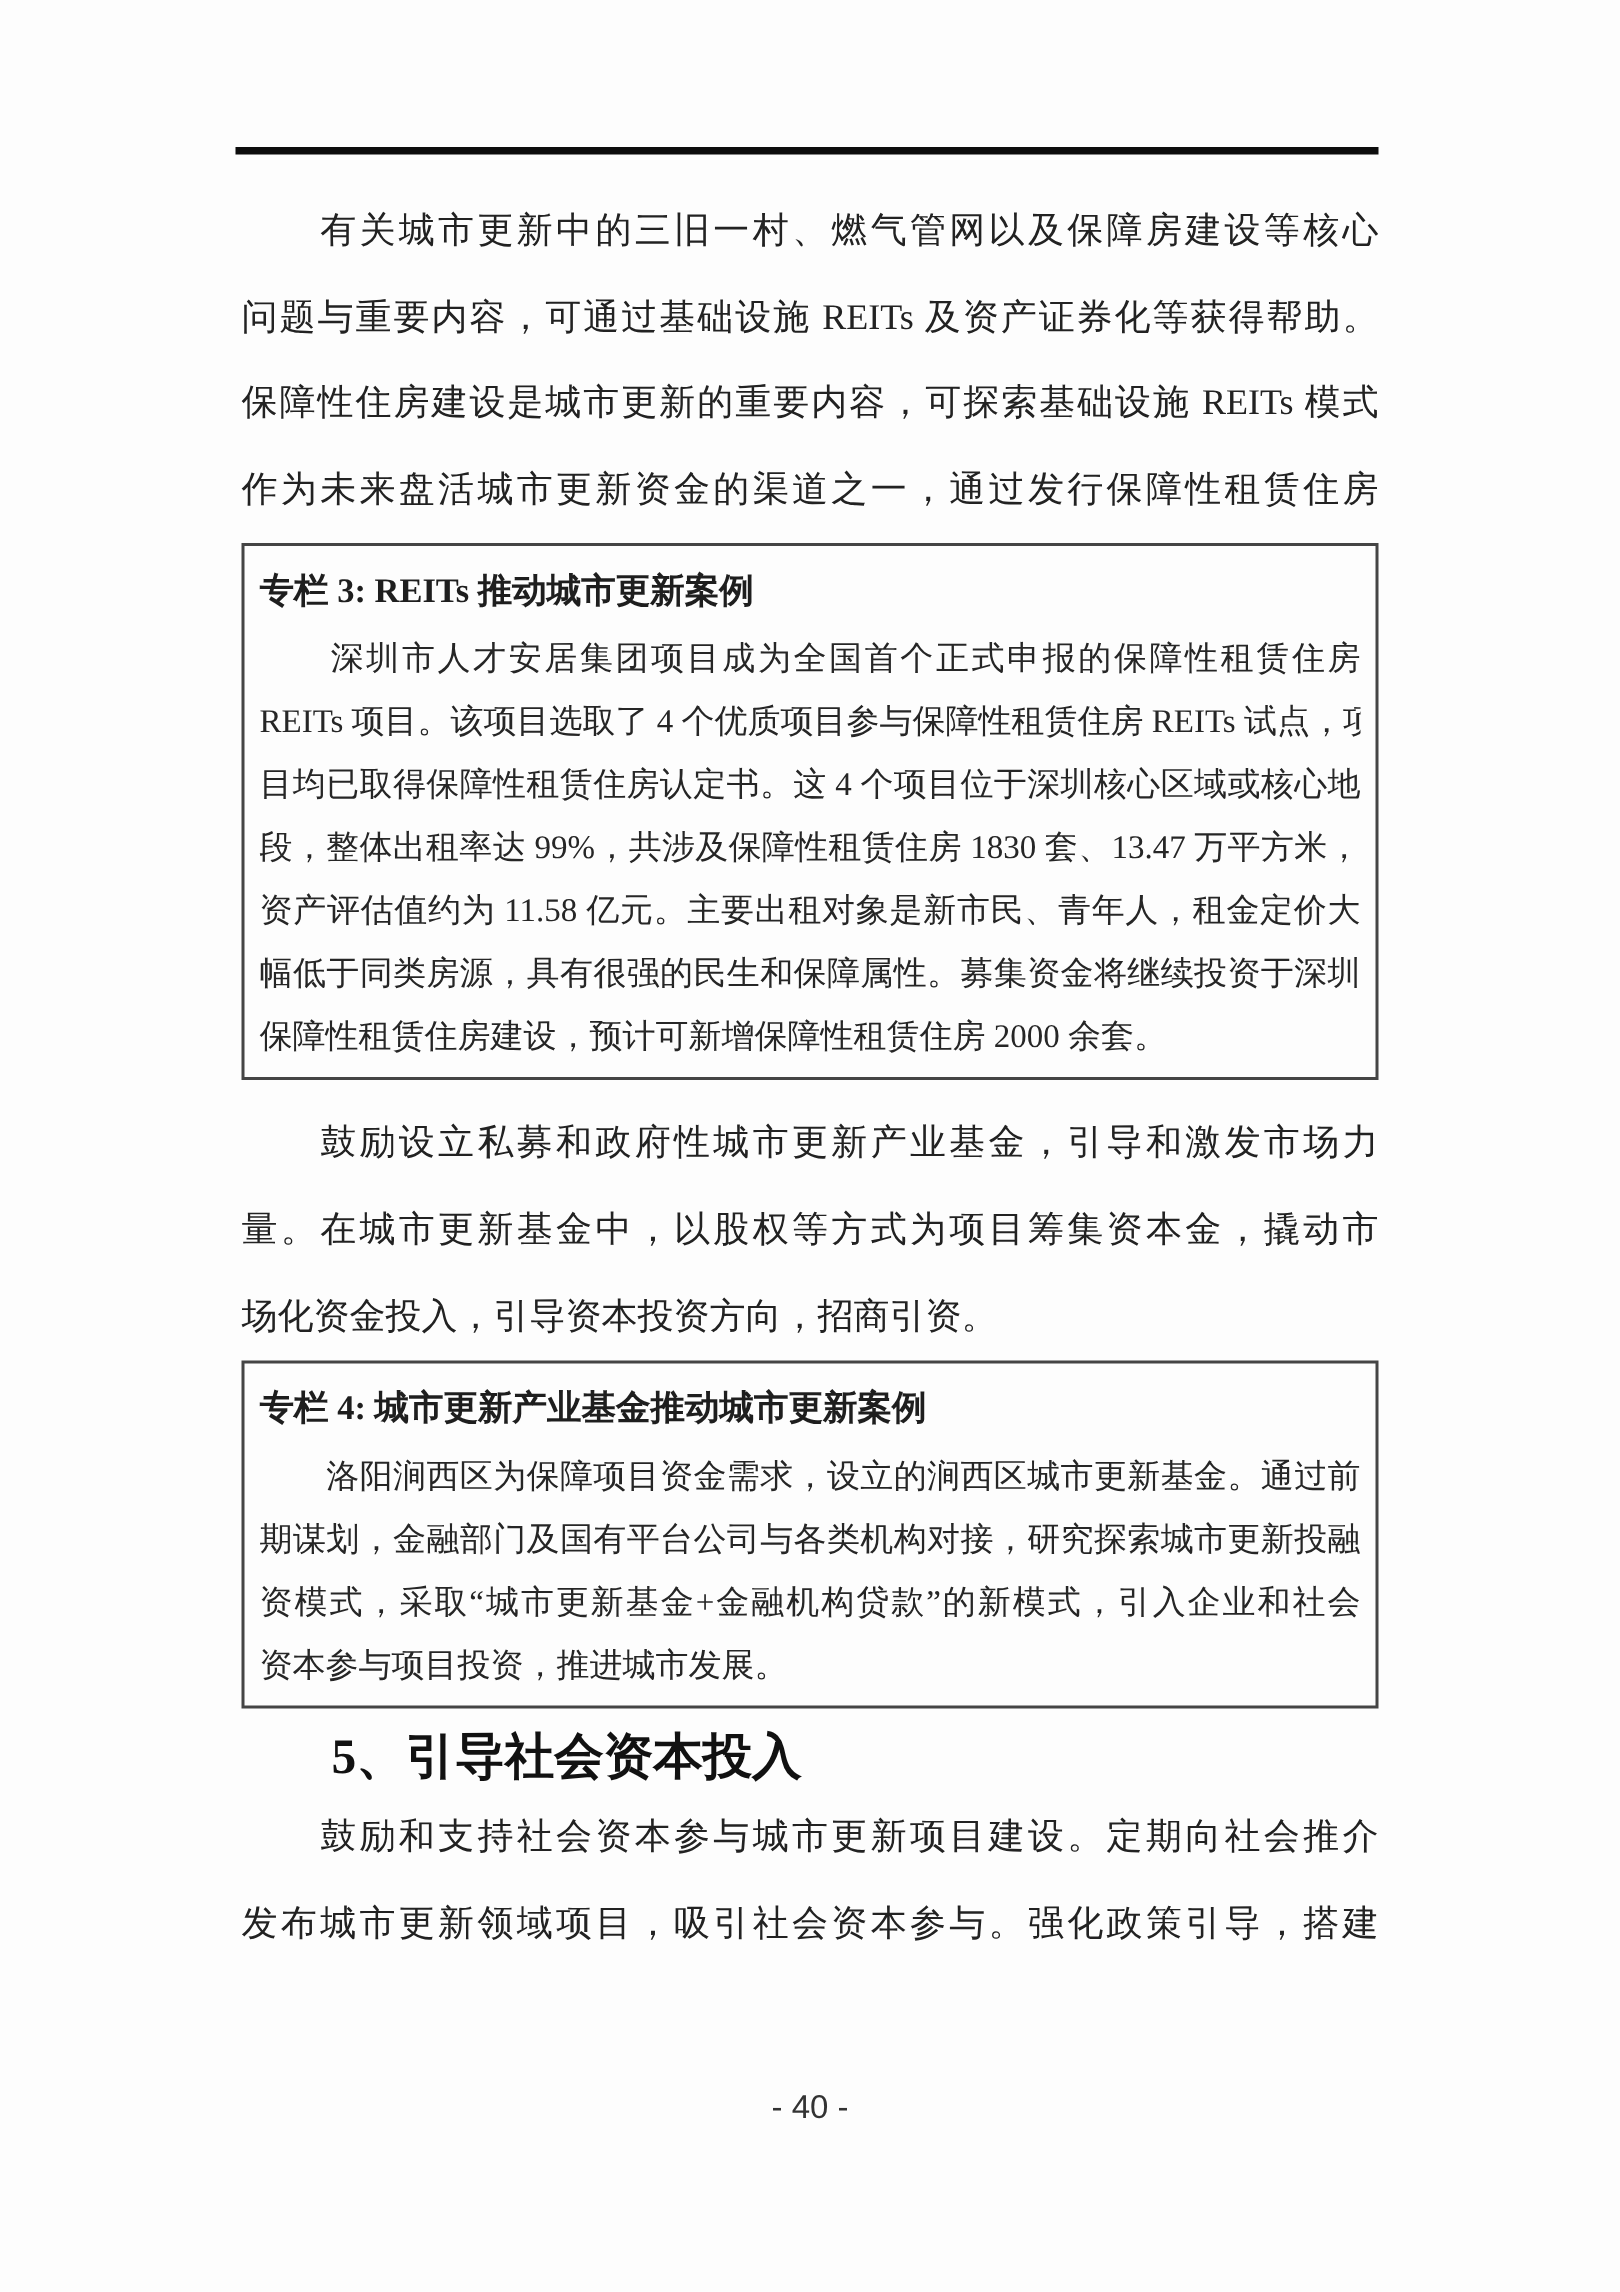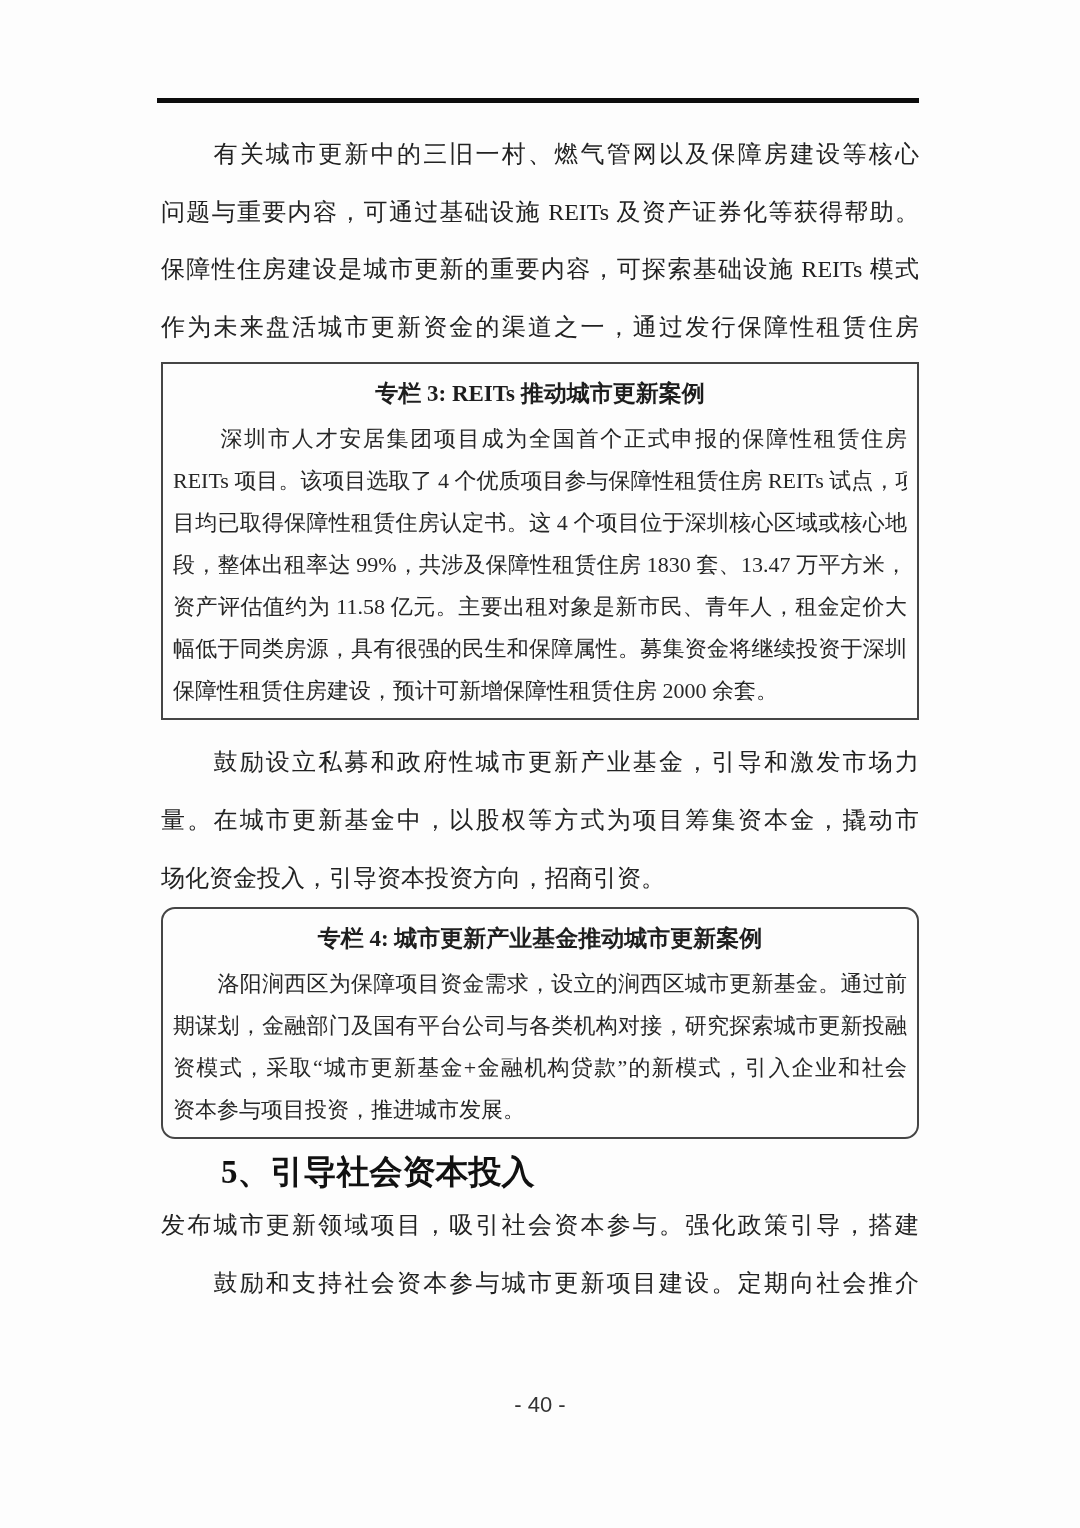--- a/index.html
+++ b/index.html
@@ -42,26 +42,26 @@
   .p2 { margin-top: 14px; }
   .p3 { margin-top: 2px; }
   
   .callout {
     border: 2px solid #454545;
     padding: 6px 10px;
     background: #fdfdfd;
     overflow: hidden;
   }
   .box3 { margin-top: 6px; }
-  .box4 { margin-top: 0px; border-radius: 14px; }
+  .box4 { margin-top: 0px; }
   .box-title {
     font-size: 23px;
     font-weight: bold;
     line-height: 48px;
-    text-align: center;
+    text-align: left;
     color: #1e1e1e;
     white-space: nowrap;
     overflow: hidden;
   }
   .callout .ln {
     font-size: 22px;
     line-height: 42px;
     color: #262626;
     white-space: nowrap;
     text-align: justify;
@@ -127,21 +127,21 @@
       <div class="box-title">专栏 4: 城市更新产业基金推动城市更新案例</div>
       <div class="ln j">　　洛阳涧西区为保障项目资金需求，设立的涧西区城市更新基金。通过前</div>
       <div class="ln j">期谋划，金融部门及国有平台公司与各类机构对接，研究探索城市更新投融</div>
       <div class="ln j">资模式，采取“城市更新基金+金融机构贷款”的新模式，引入企业和社会</div>
       <div class="ln">资本参与项目投资，推进城市发展。</div>
     </section>
 
     <h2 class="sec-heading">5、引导社会资本投入</h2>
 
     <section class="para p3">
+      <div class="ln j">　　鼓励和支持社会资本参与城市更新项目建设。定期向社会推介</div>
       <div class="ln j">发布城市更新领域项目，吸引社会资本参与。强化政策引导，搭建</div>
-      <div class="ln j">　　鼓励和支持社会资本参与城市更新项目建设。定期向社会推介</div>
     </section>
 
   </div>
 
   <div class="page-number">- 40 -</div>
 
 </div>
 
 </body></html>

